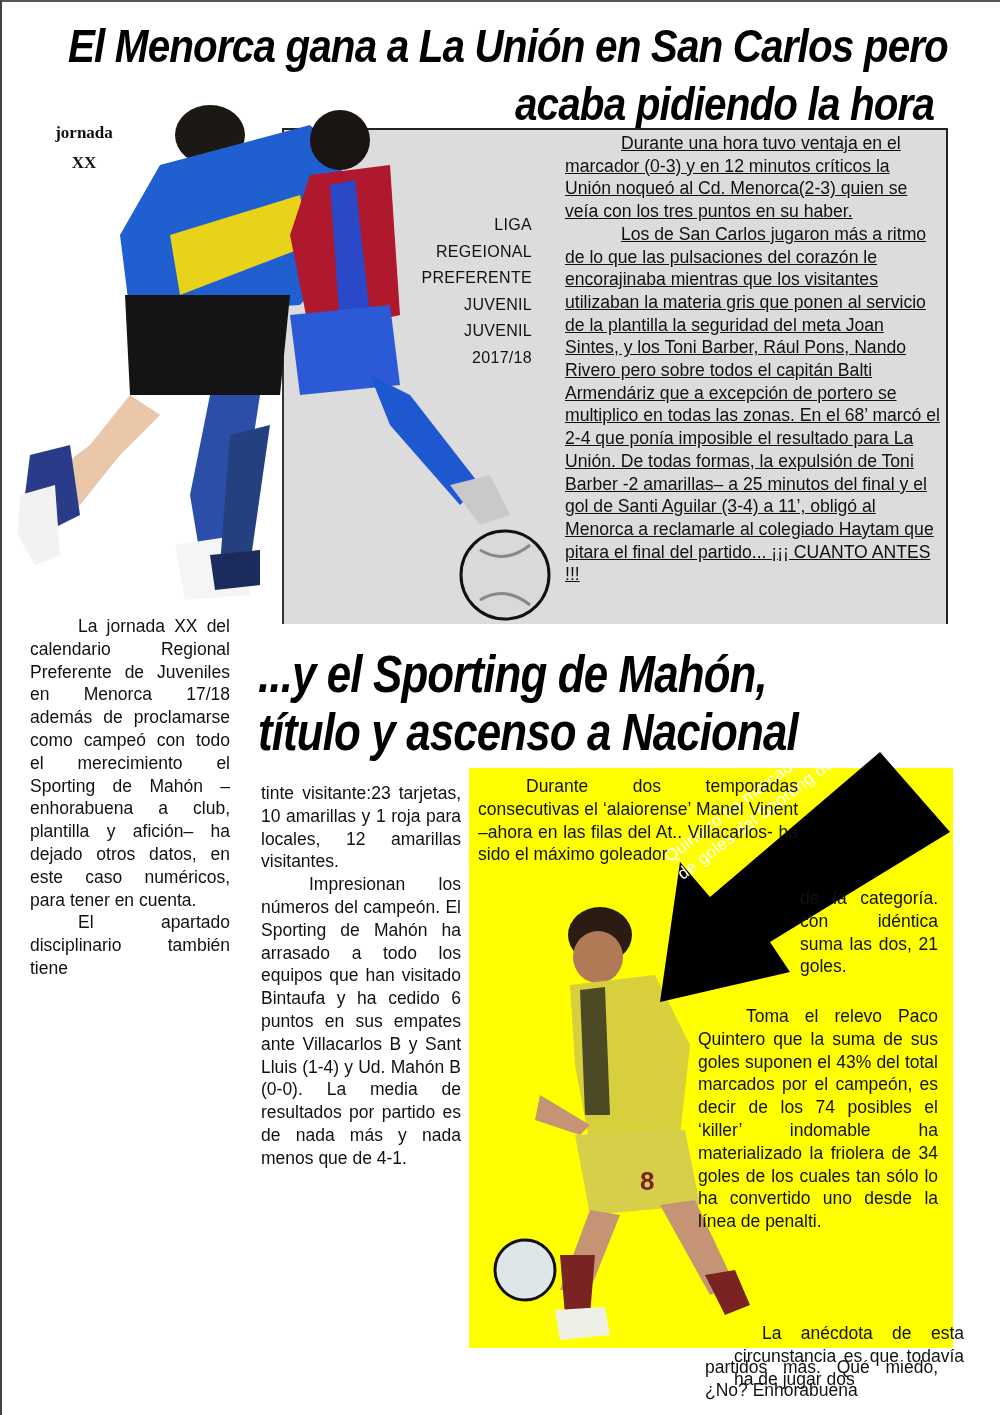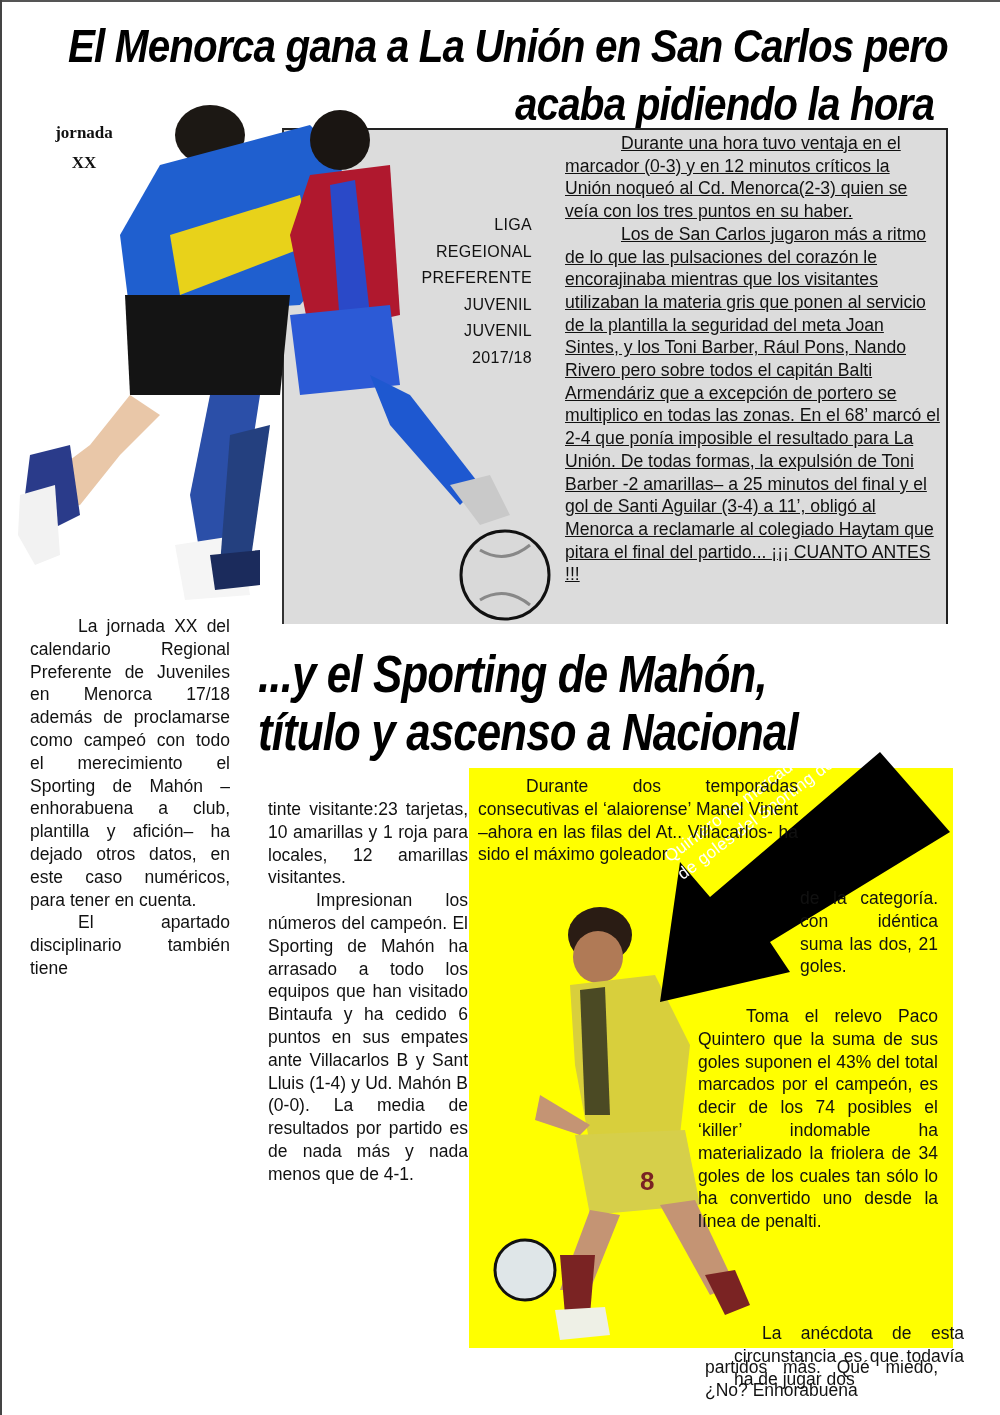--- a/index.html
+++ b/index.html
@@ -34,21 +34,21 @@
     font-size: 17.6px; line-height: 22.7px; text-align: left; color: #111;
   }
   .gray-text p { text-indent: 56px; text-decoration: underline; }
 
   
   .photo-top { position: absolute; left: 10px; top: 95px; width: 560px; height: 530px; }
 
   .col { position: absolute; font-size: 17.5px; line-height: 22.8px; text-align: justify; color: #111; }
   .col p { text-indent: 48px; }
   .col1 { left: 30px; top: 615px; width: 200px; }
-  .col2 { left: 268px; top: 782px; width: 200px; margin-top: 16px; }
+  .col2 { left: 261px; top: 782px; width: 200px; }
 
   .h2a { left: 258px; top: 645px; font-size: 51px; }
   .h2b { left: 258px; top: 703px; font-size: 51px; }
 
   .yellow-box {
     position: absolute; left: 469px; top: 768px; width: 484px; height: 580px; background: #ffff00;
   }
   .yellow-intro {
     position: absolute; left: 478px; top: 775px; width: 320px; font-size: 17.5px; line-height: 22.8px; text-align: justify;
   }

